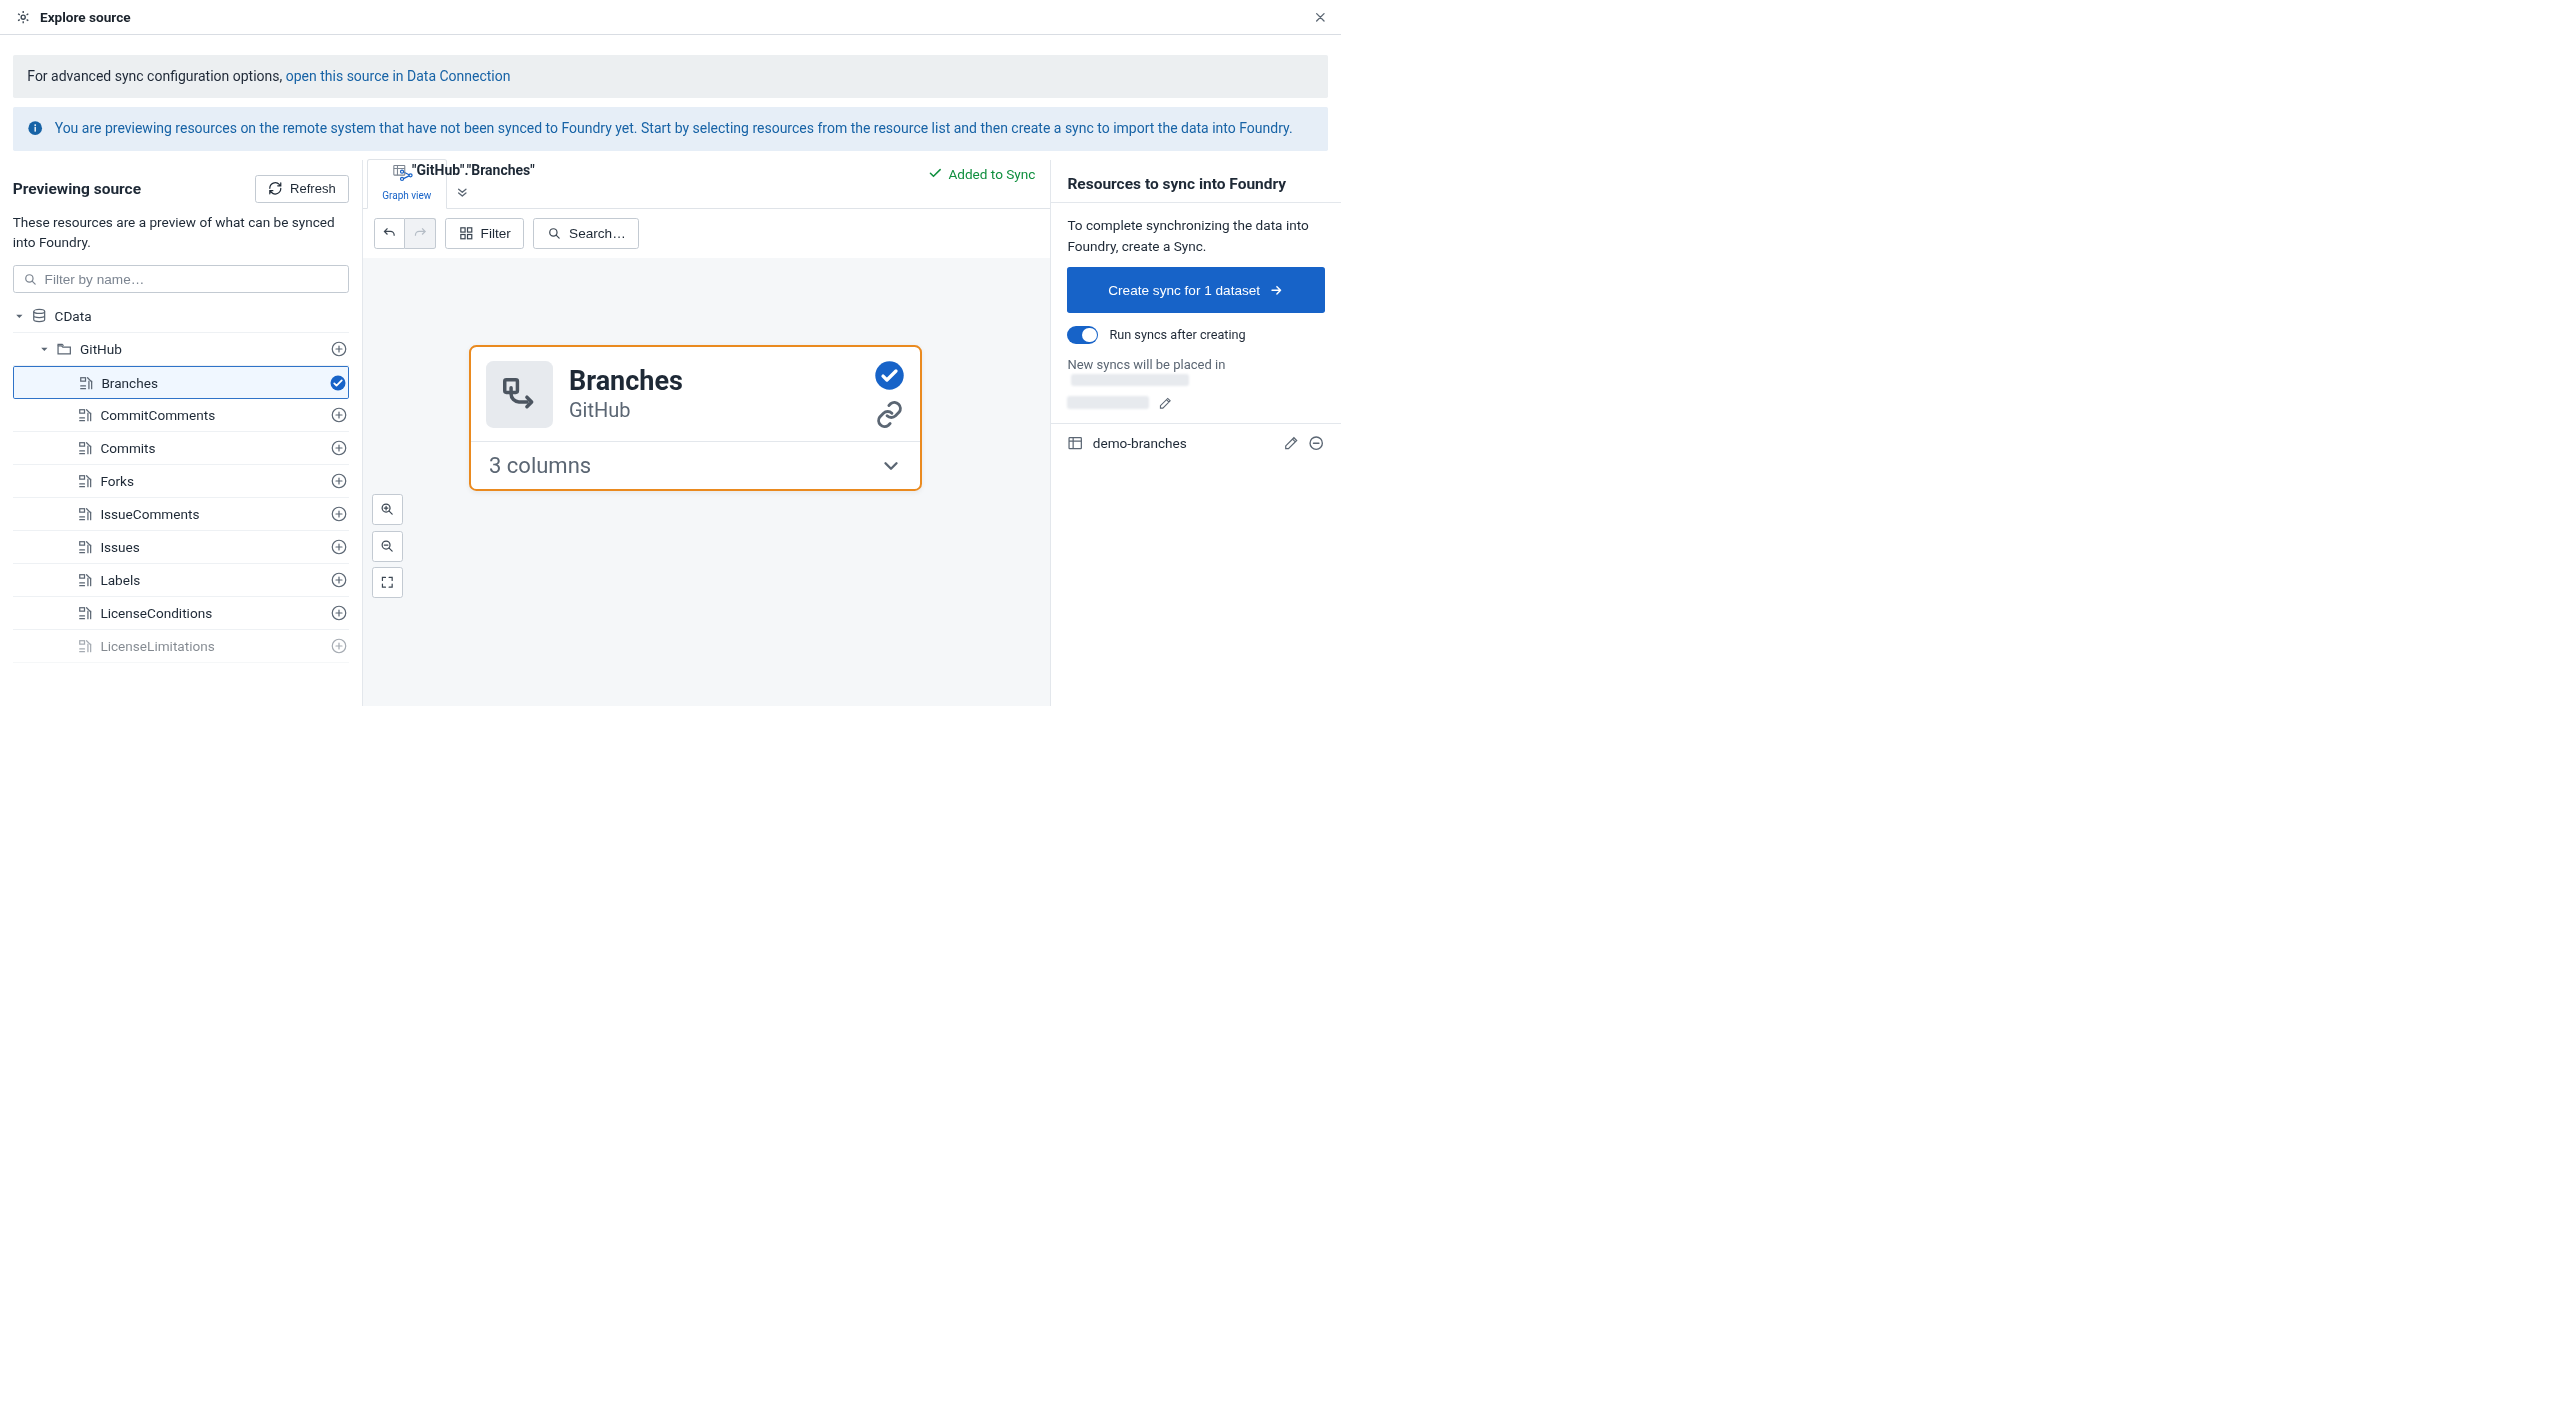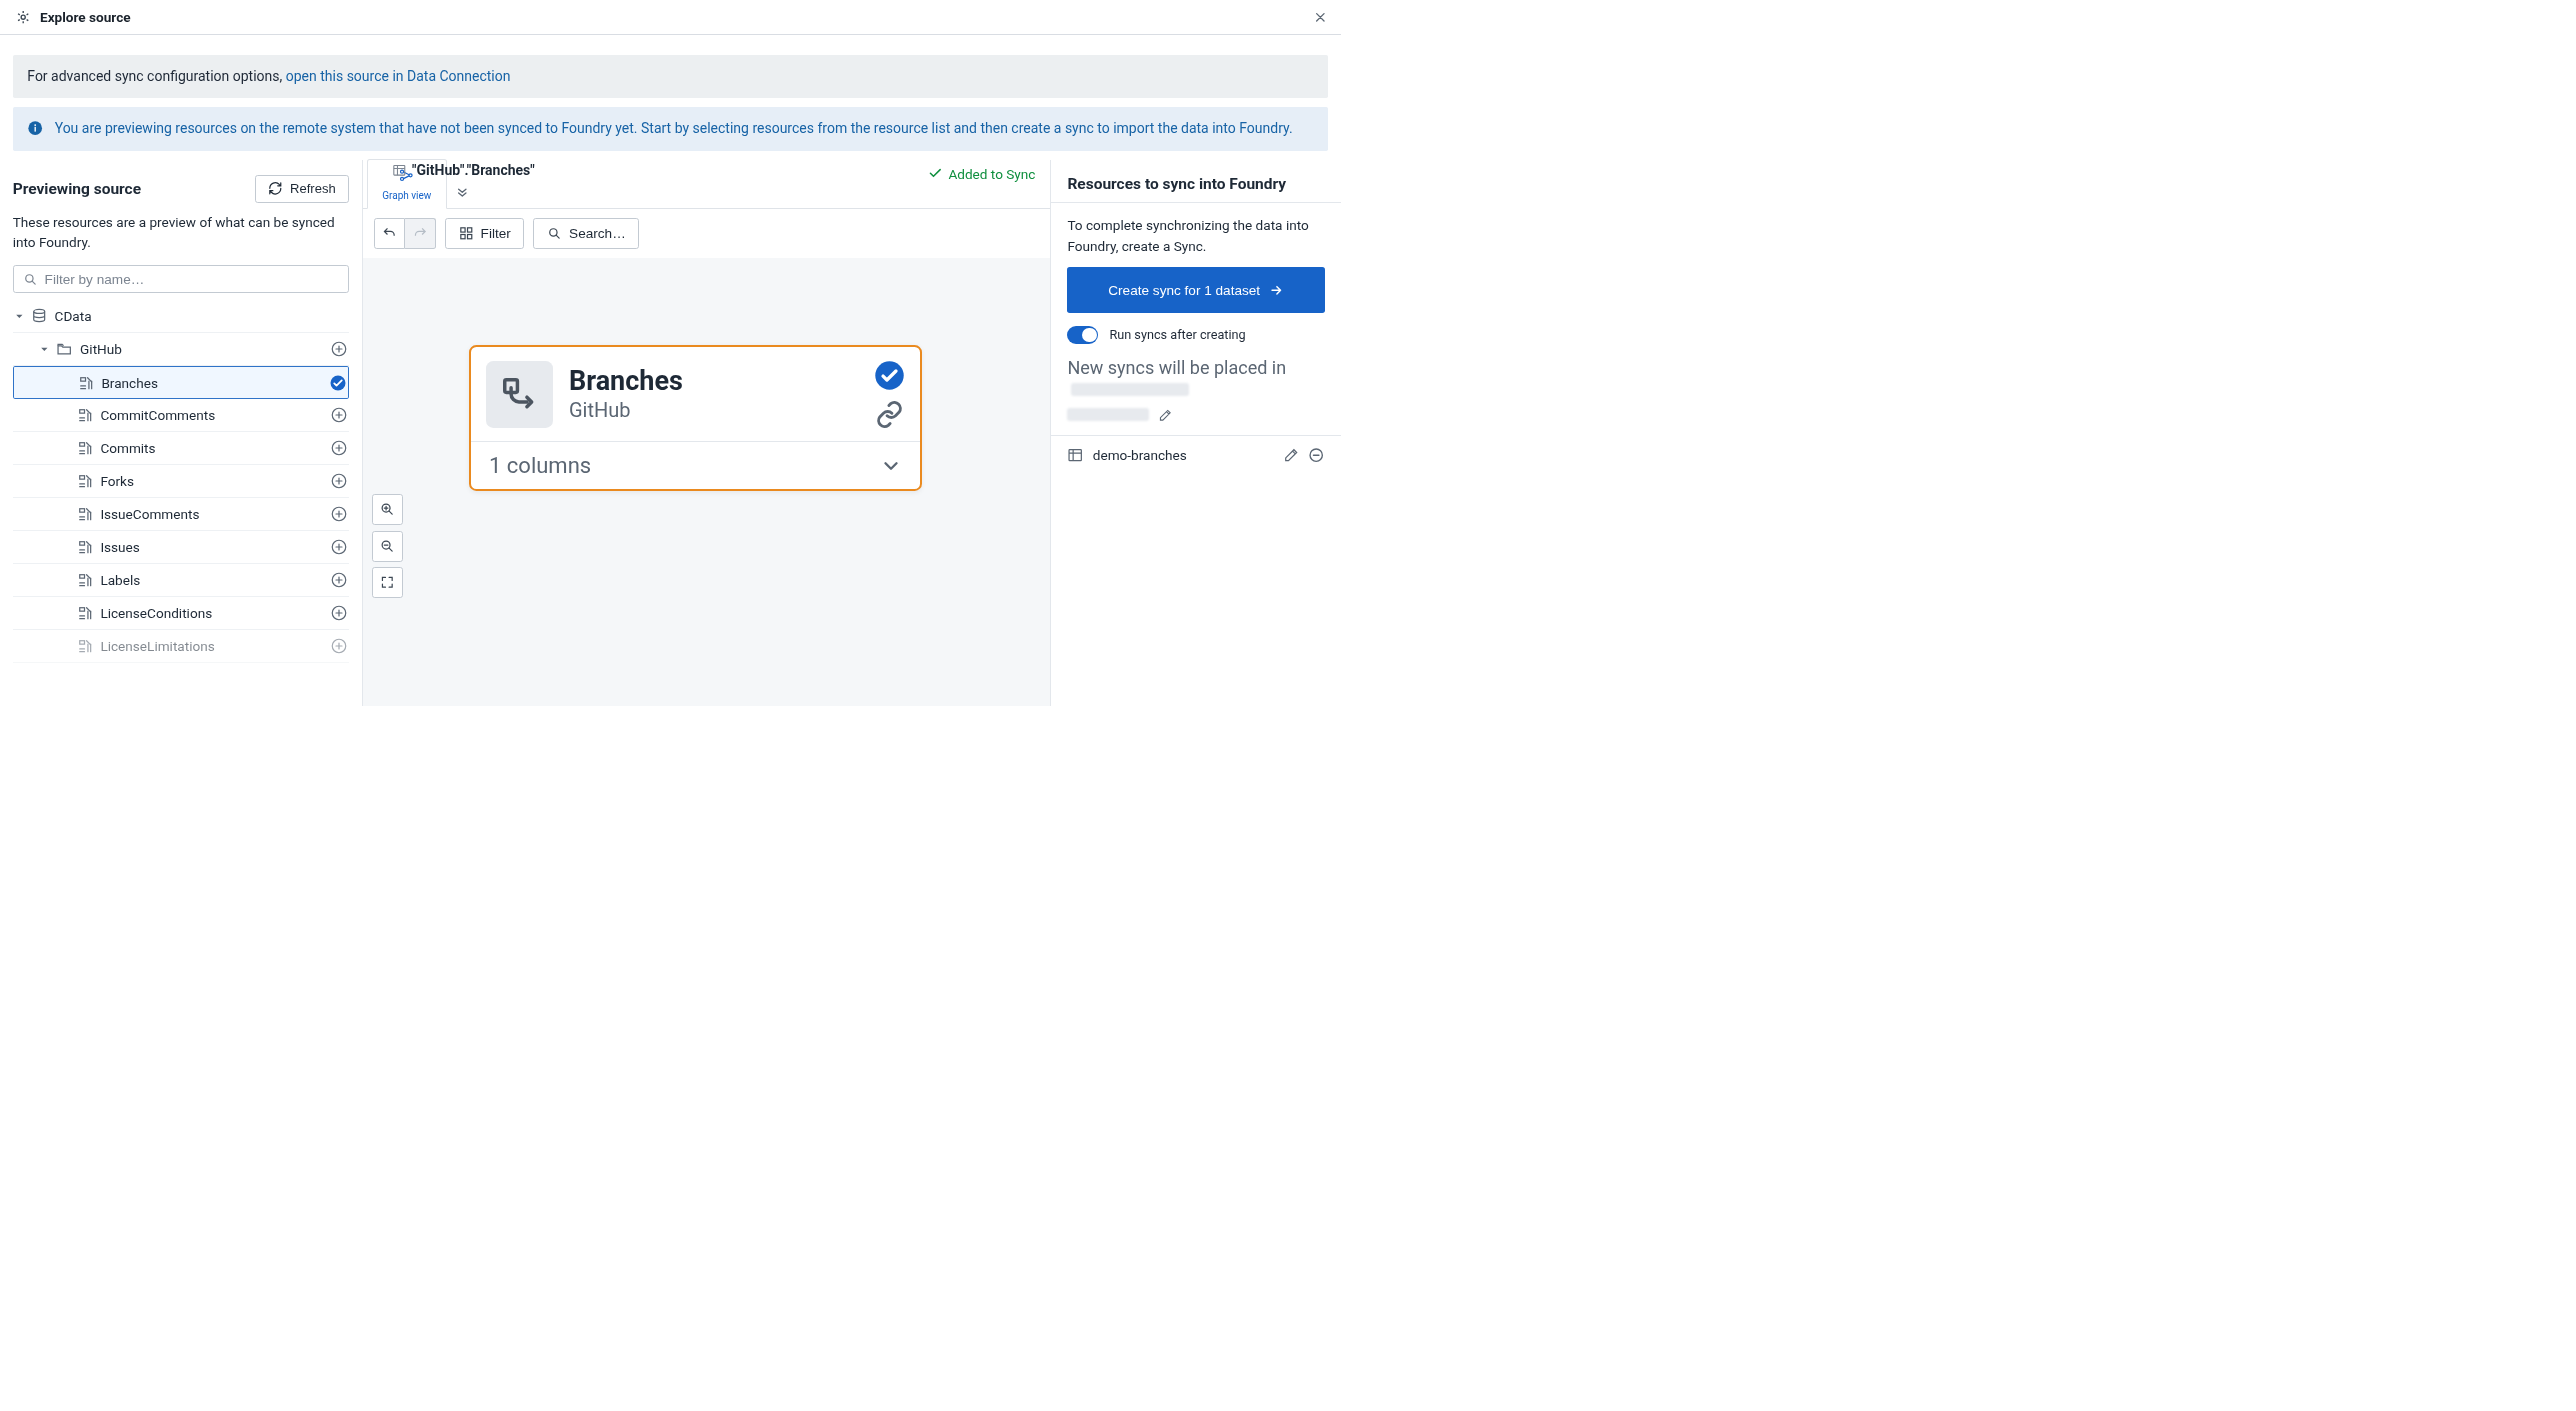--- a/index.html
+++ b/index.html
@@ -142,21 +142,21 @@
   background:#1763c8; color:#fff; border:none; border-radius:2.7px; font-size:13.6px; cursor:pointer;
 }
 .btn-primary svg { width:14.6px; height:14.6px;}
 .toggle-row { display:flex; align-items:center; gap:11px; margin-top:12.7px;}
 .toggle {
   width:31px; height:18px; border-radius:909px; background:#1763c8; position:relative; cursor:pointer;
 }
 .toggle .knob {
   position:absolute; right:1.8px; top:1.8px; width:14.6px; height:14.6px; border-radius:50%; background:#fff;
 }
-.place-row { margin-top:12.7px; font-size:18px; color:#5b6673; }
+.place-row { margin-top:12.7px; font-size:13px; color:#5b6673; }
 .place-line { margin-top:9px; display:flex; align-items:center; gap:9px;}
 .place-blur { width:82px; height:12.7px; background:#e7eaee; border-radius:2.7px; filter: blur(0.9px);}
 .place-blur.wide { width:118px;}
 .pencil { width:14.6px; height:14.6px; color:#5b6673; cursor:pointer;}
 
 .sync-item {
   display:flex; align-items:center; gap:9px; padding: 11px 16.4px;
 }
 .sync-item .tbl-ico { width:16.4px; height:16.4px; color:#5b6673;}
 .sync-item .name { flex:1; font-size:13.6px; color:#1e2936;}
@@ -462,21 +462,21 @@
               <svg class="node-check" viewBox="0 0 24 24">
                   <circle cx="12" cy="12" r="11" fill="#1763c8"></circle>
                   <path d="M7 12.5l3 3 7-7" stroke="#fff" stroke-width="2.6" fill="none" stroke-linecap="round" stroke-linejoin="round"></path>
                 </svg>
               <svg class="node-link" viewBox="0 0 24 24" fill="none" stroke="currentColor" stroke-width="2.4" stroke-linecap="round">
                   <path d="M10 13a5 5 0 0 0 7 0l3-3a5 5 0 0 0-7-7l-1.5 1.5M14 11a5 5 0 0 0-7 0l-3 3a5 5 0 0 0 7 7l1.5-1.5"></path>
                 </svg>
             </div>
           </div>
           <div class="node-body">
-            <div class="node-cols">1 columns</div>
+            <div class="node-cols">3 columns</div>
             <svg class="node-chev" viewBox="0 0 24 24" fill="none" stroke="currentColor" stroke-width="2.6" stroke-linecap="round" stroke-linejoin="round">
                 <path d="M6 9l6 6 6-6"></path>
               </svg>
           </div>
         </div>
       </div>
     </div>
 
     <div class="right">
       <div class="right-head">

